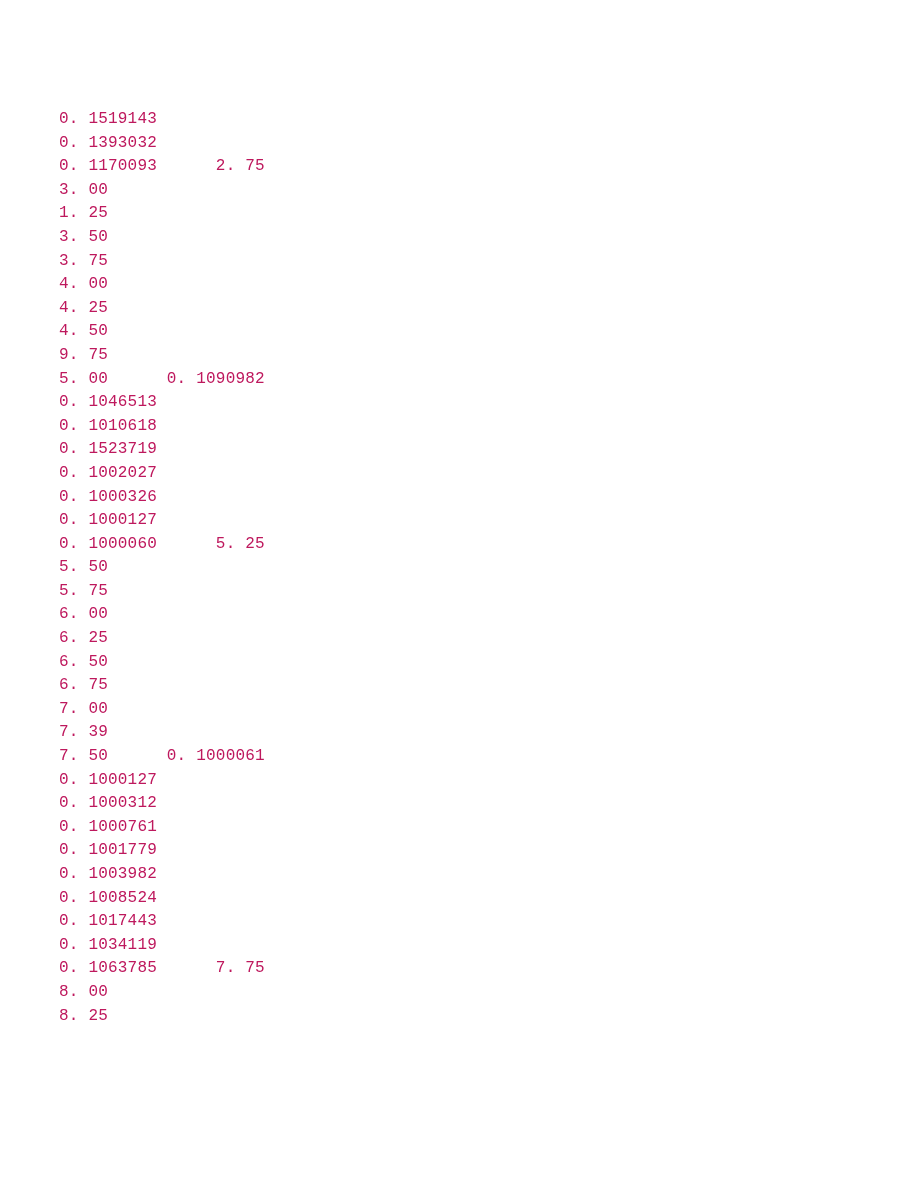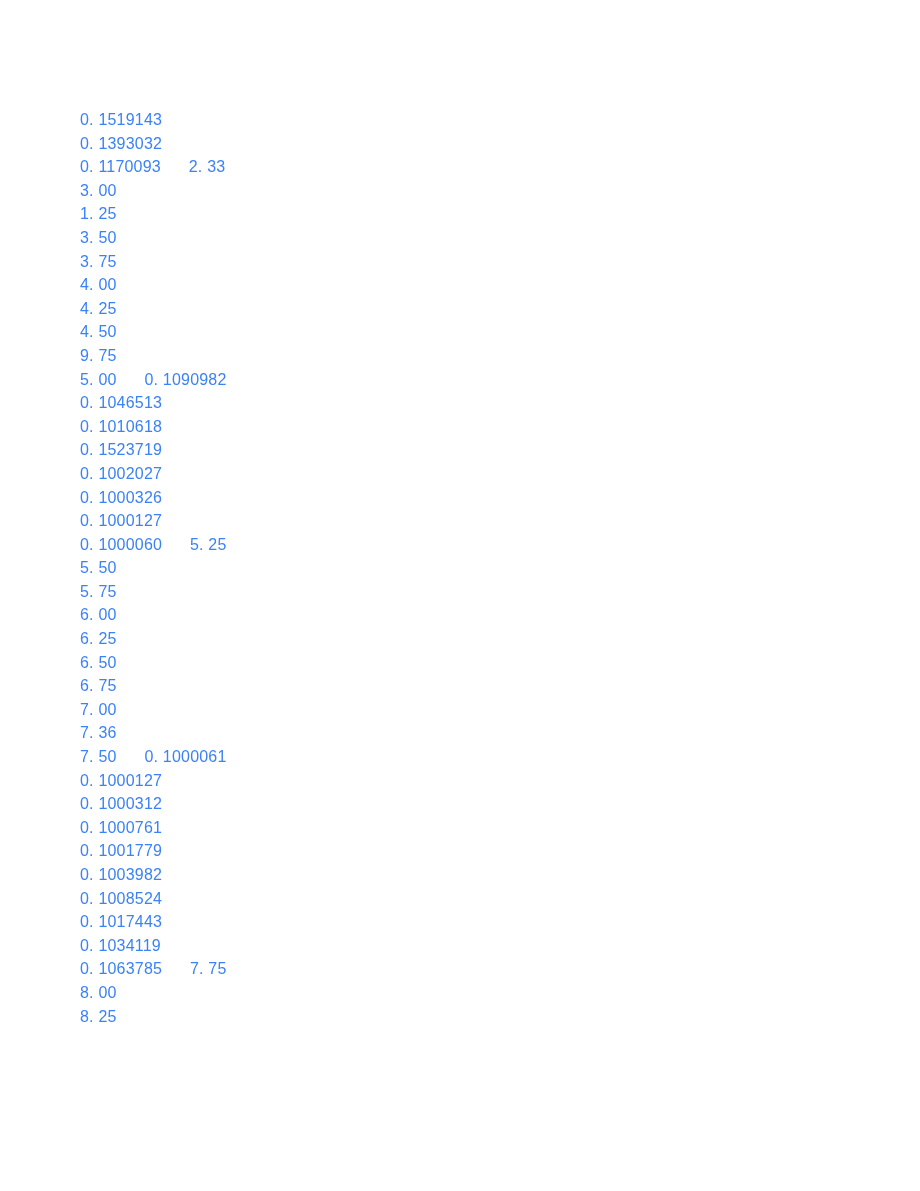--- a/index.html
+++ b/index.html
@@ -2,38 +2,38 @@
 <html><head>
 <meta charset="utf-8">
 <style>
   html, body {
     margin: 0;
     padding: 0;
     background: #ffffff;
     width: 920px;
   }
   .page {
-    padding: 108px 0 0 80px;
-    font-family: Liberation Sans, sans-serif;
+    padding: 108px 0 0 59px;
+    font-family: Liberation Mono, monospace;
     font-size: 16px;
-    color: #3b82f6;
+    color: #be185d;
     line-height: 23.6px;
     letter-spacing: 0.2px;
   }
   .row {
     white-space: pre;
   }
 </style>
 </head>
 <body>
 
 <div class="page">
   <div class="row">0. 1519143</div>
   <div class="row">0. 1393032</div>
-  <div class="row">0. 1170093      2. 33</div>
+  <div class="row">0. 1170093      2. 75</div>
   <div class="row">3. 00</div>
   <div class="row">1. 25</div>
   <div class="row">3. 50</div>
   <div class="row">3. 75</div>
   <div class="row">4. 00</div>
   <div class="row">4. 25</div>
   <div class="row">4. 50</div>
   <div class="row">9. 75</div>
   <div class="row">5. 00      0. 1090982</div>
   <div class="row">0. 1046513</div>
@@ -43,21 +43,21 @@
   <div class="row">0. 1000326</div>
   <div class="row">0. 1000127</div>
   <div class="row">0. 1000060      5. 25</div>
   <div class="row">5. 50</div>
   <div class="row">5. 75</div>
   <div class="row">6. 00</div>
   <div class="row">6. 25</div>
   <div class="row">6. 50</div>
   <div class="row">6. 75</div>
   <div class="row">7. 00</div>
-  <div class="row">7. 36</div>
+  <div class="row">7. 39</div>
   <div class="row">7. 50      0. 1000061</div>
   <div class="row">0. 1000127</div>
   <div class="row">0. 1000312</div>
   <div class="row">0. 1000761</div>
   <div class="row">0. 1001779</div>
   <div class="row">0. 1003982</div>
   <div class="row">0. 1008524</div>
   <div class="row">0. 1017443</div>
   <div class="row">0. 1034119</div>
   <div class="row">0. 1063785      7. 75</div>

